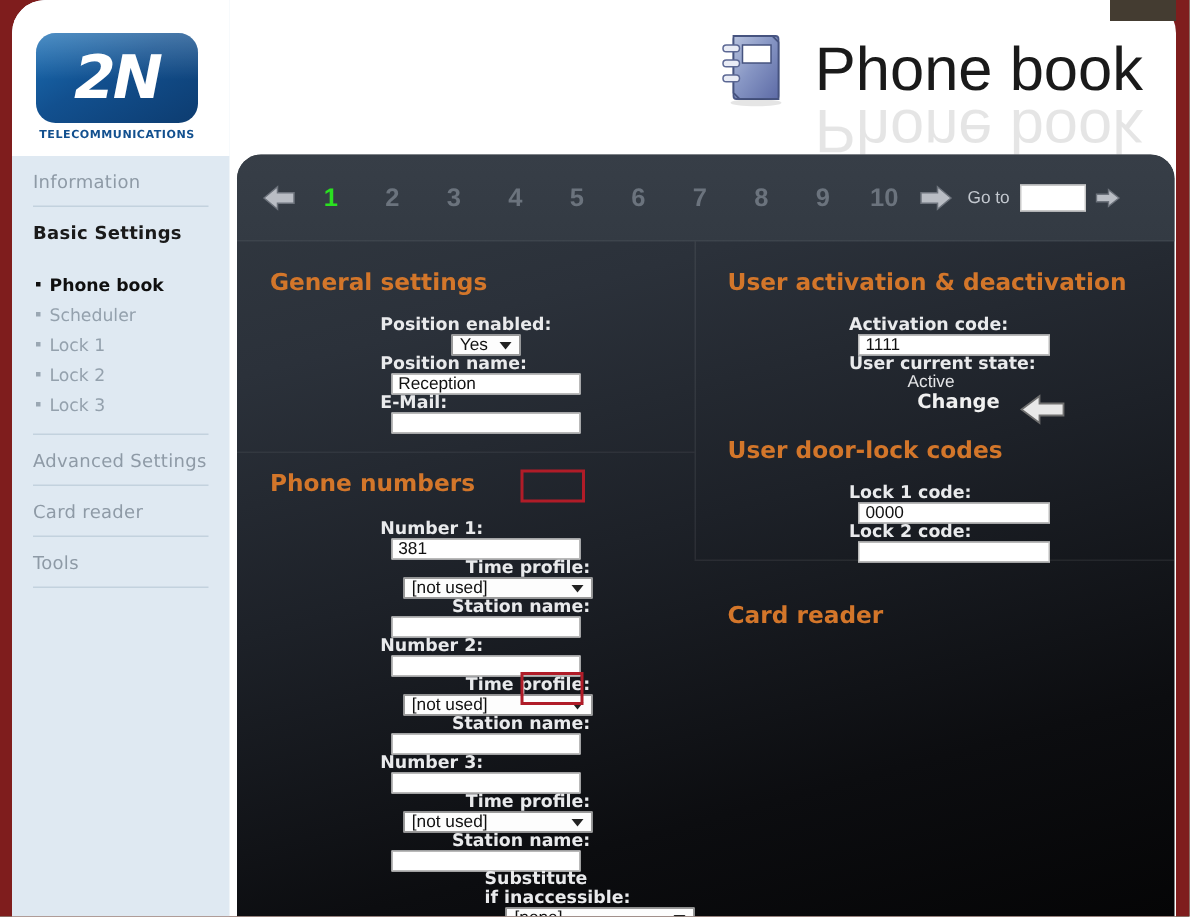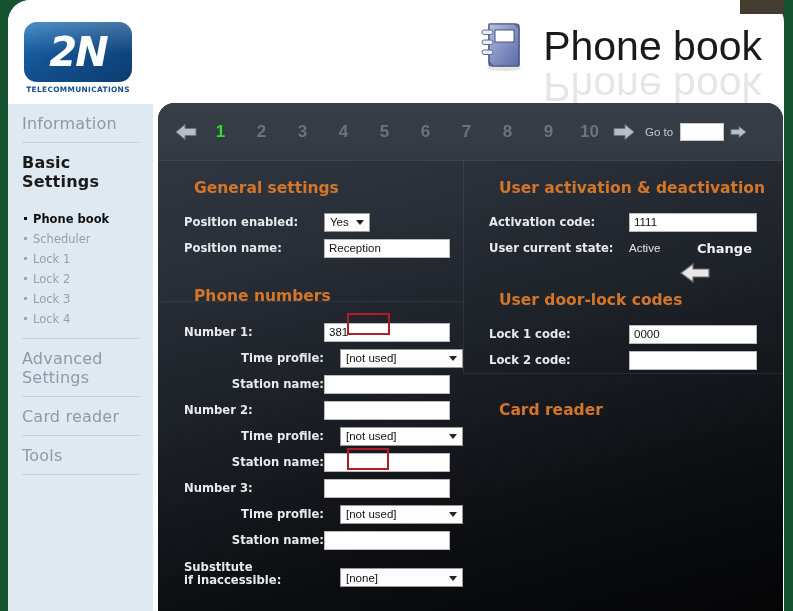--- a/index.html
+++ b/index.html
@@ -7,21 +7,21 @@
     width: 793px; height: 611px;
     overflow: hidden;
     font-family: "DejaVu Sans", sans-serif;
     background: #6d6354;
   }
 
   
   #page-root {
     position: relative;
     width: 793px; height: 611px;
-    background: #14532d;
+    background: #7f1d1d;
   }
   .page-card {
     position: absolute;
     left: 8px; top: 0; right: 9px; bottom: 0;
     background: #ffffff;
     border-top-left-radius: 22px;
     border-top-right-radius: 22px;
     overflow: hidden;
   }
 
@@ -74,21 +74,21 @@
     color: #12508f;
     text-align: center;
     width: 108px;
   }
 
   .nav { position: absolute; left: 0; top: 104px; width: 145px; }
   .nav-section {
     padding: 0 14px;
   }
   .nav-head {
-    font-size: 16px;
+    font-size: 12px;
     color: #8e9aa6;
     padding: 10px 0 9px 0;
     letter-spacing: .2px;
   }
   .nav-head.active { color: #1a1a1a; font-weight: bold; }
   .nav-rule {
     height: 1px; background: #c3d2de; margin: 0 14px;
   }
   .nav-sub { padding: 9px 14px 9px 16px; }
   .nav-item {
@@ -206,28 +206,29 @@
   .left-hrule {
     position: absolute;
     left: 0; top: 140px; width: 305px; height: 1px;
     background: rgba(255,255,255,0.06);
   }
 
   .sect-title {
     font-size: 15.5px;
     font-weight: bold;
     color: #d3762a;
-    padding-left: 36px;
+    padding-left: 22px;
   }
 
   .field-row {
     display: flex;
     align-items: center;
     height: 26px;
     padding-left: 26px;
+    flex-direction: column;
   }
   .field-label {
     font-size: 11.6px;
     font-weight: bold;
     color: #e9eaec;
     width: 140px;
     flex: 0 0 auto;
   }
   .field-label.indent { padding-left: 22px; width: 140px; text-align: right; }
   .field-label.two-line { line-height: 13px; }
@@ -331,21 +332,20 @@
         <div class="nav-section">
           <div class="nav-head active">Basic Settings</div>
         </div>
 
         <div class="nav-sub">
           <div class="nav-item active">Phone book</div>
           <div class="nav-item">Scheduler</div>
           <div class="nav-item">Lock 1</div>
           <div class="nav-item">Lock 2</div>
           <div class="nav-item">Lock 3</div>
-          <div class="nav-item">Lock 4</div>
         </div>
 
         <div class="nav-rule"></div>
         <div class="nav-section">
           <div class="nav-head">Advanced Settings</div>
         </div>
         <div class="nav-rule"></div>
         <div class="nav-section">
           <div class="nav-head">Card reader</div>
         </div>
@@ -429,20 +429,24 @@
               <span>Yes</span>
               <span class="caret"></span>
             </span>
           </div>
 
           <div class="field-row">
             <span class="field-label">Position name:</span>
             <input class="txt w126" type="text" value="Reception" style="">
           </div>
 
+          <div class="field-row">
+            <span class="field-label">E-Mail:</span>
+            <input class="txt w126" type="text" value="" style="">
+          </div>
 
           <div style="height:26px"></div>
           <div class="sect-title">Phone numbers</div>
           <div style="height:14px"></div>
 
           <div class="field-row">
             <span class="field-label">Number 1:</span>
             <input class="txt w126" type="text" value="381" style="">
           </div>
           <div class="field-row">

